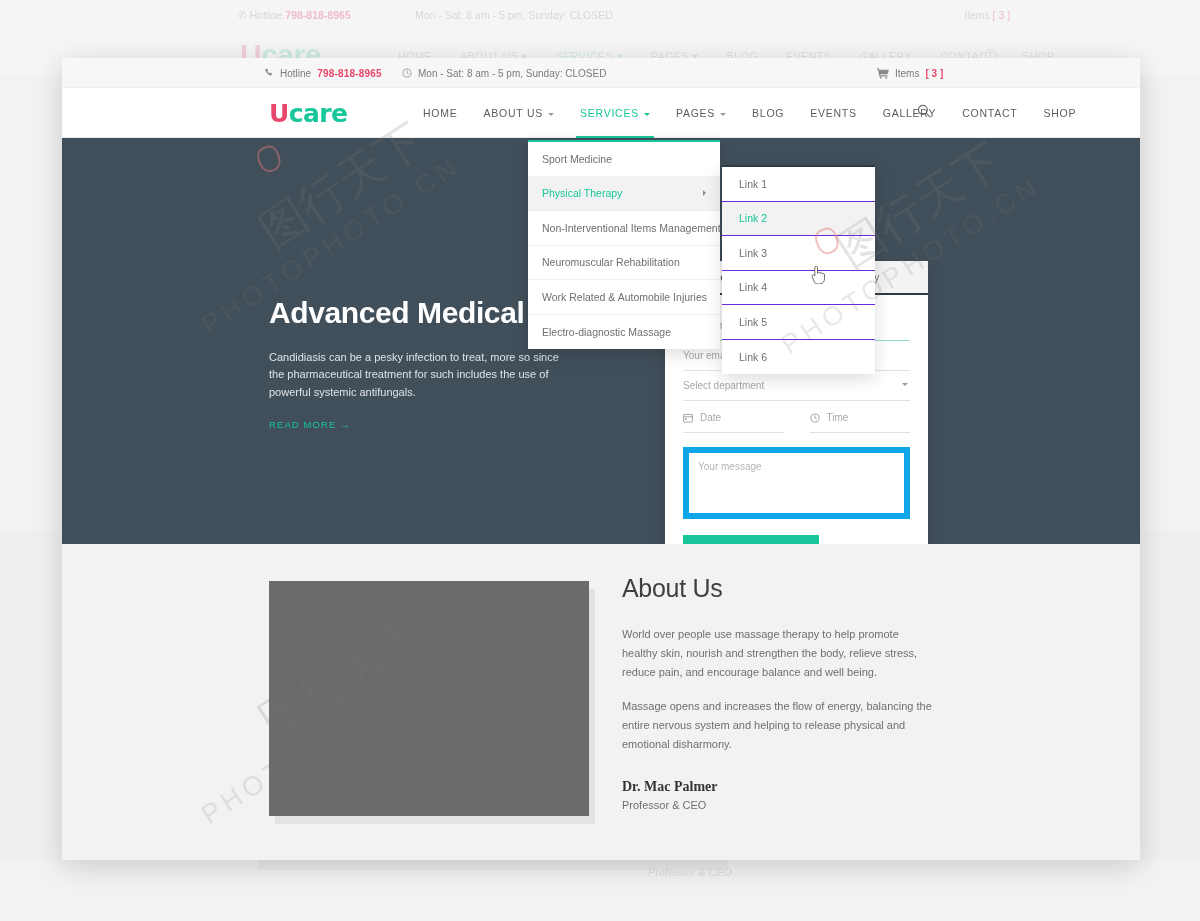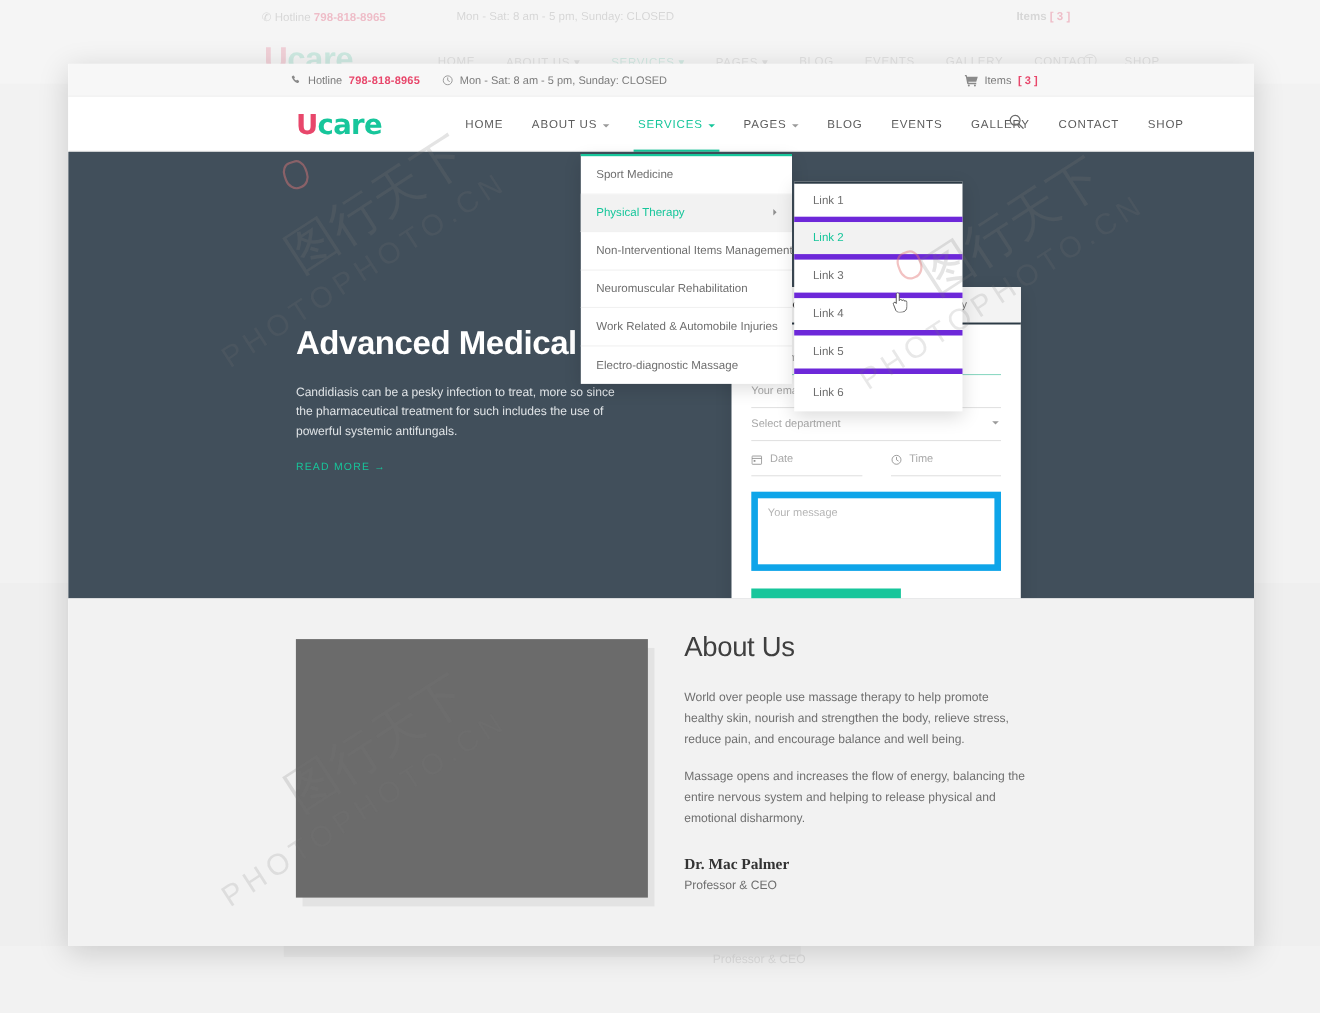--- a/index.html
+++ b/index.html
@@ -28,21 +28,21 @@
     background: #ffffff;
   }
   .ghost-topbar {
     position: absolute; left: 0; top: 0; width: 1200px; height: 30px;
     display: flex; align-items: center;
     font-size: 10.5px; color: #9a9a9a;
   }
   .ghost-topbar .g-hot { position: absolute; left: 238px; }
   .ghost-topbar .g-hot b { color: #e8476b; }
   .ghost-topbar .g-hours { position: absolute; left: 415px; }
-  .ghost-topbar .g-cart { position: absolute; left: 924px; font-weight: bold; }
+  .ghost-topbar .g-cart { position: absolute; left: 964px; }
   .ghost-topbar .g-cart i { color: #e8476b; font-style: normal; }
   .ghost-nav {
     position: absolute; left: 0; top: 30px; width: 1200px; height: 46px;
     background: #fff;
   }
   .ghost-logo {
     position: absolute; left: 240px; top: 38px;
     font-size: 30px; font-weight: bold; letter-spacing: -0.5px;
   }
   .ghost-logo .u { color: #f0869f; }
@@ -183,21 +183,21 @@
     box-shadow: 0 5px 16px rgba(0,0,0,0.14);
     z-index: 50;
     border-top: 2px solid #2c3a45;
   }
   .sm-item {
     height: 34.5px;
     display: flex; align-items: center;
     padding: 0 17px;
     font-size: 10.5px;
     color: #6f6f6f;
-    border-bottom: 5px solid #6d28d9;
+    border-bottom: 1px solid #6d28d9;
     cursor: pointer;
   }
   .sm-item:last-child { border-bottom: none; }
   .sm-item.hl { background: #f2f2f2; color: #17c69b; }
 
   .cursor-ptr {
     position: absolute; left: 748px; top: 208px; z-index: 60;
     pointer-events: none;
   }
 

